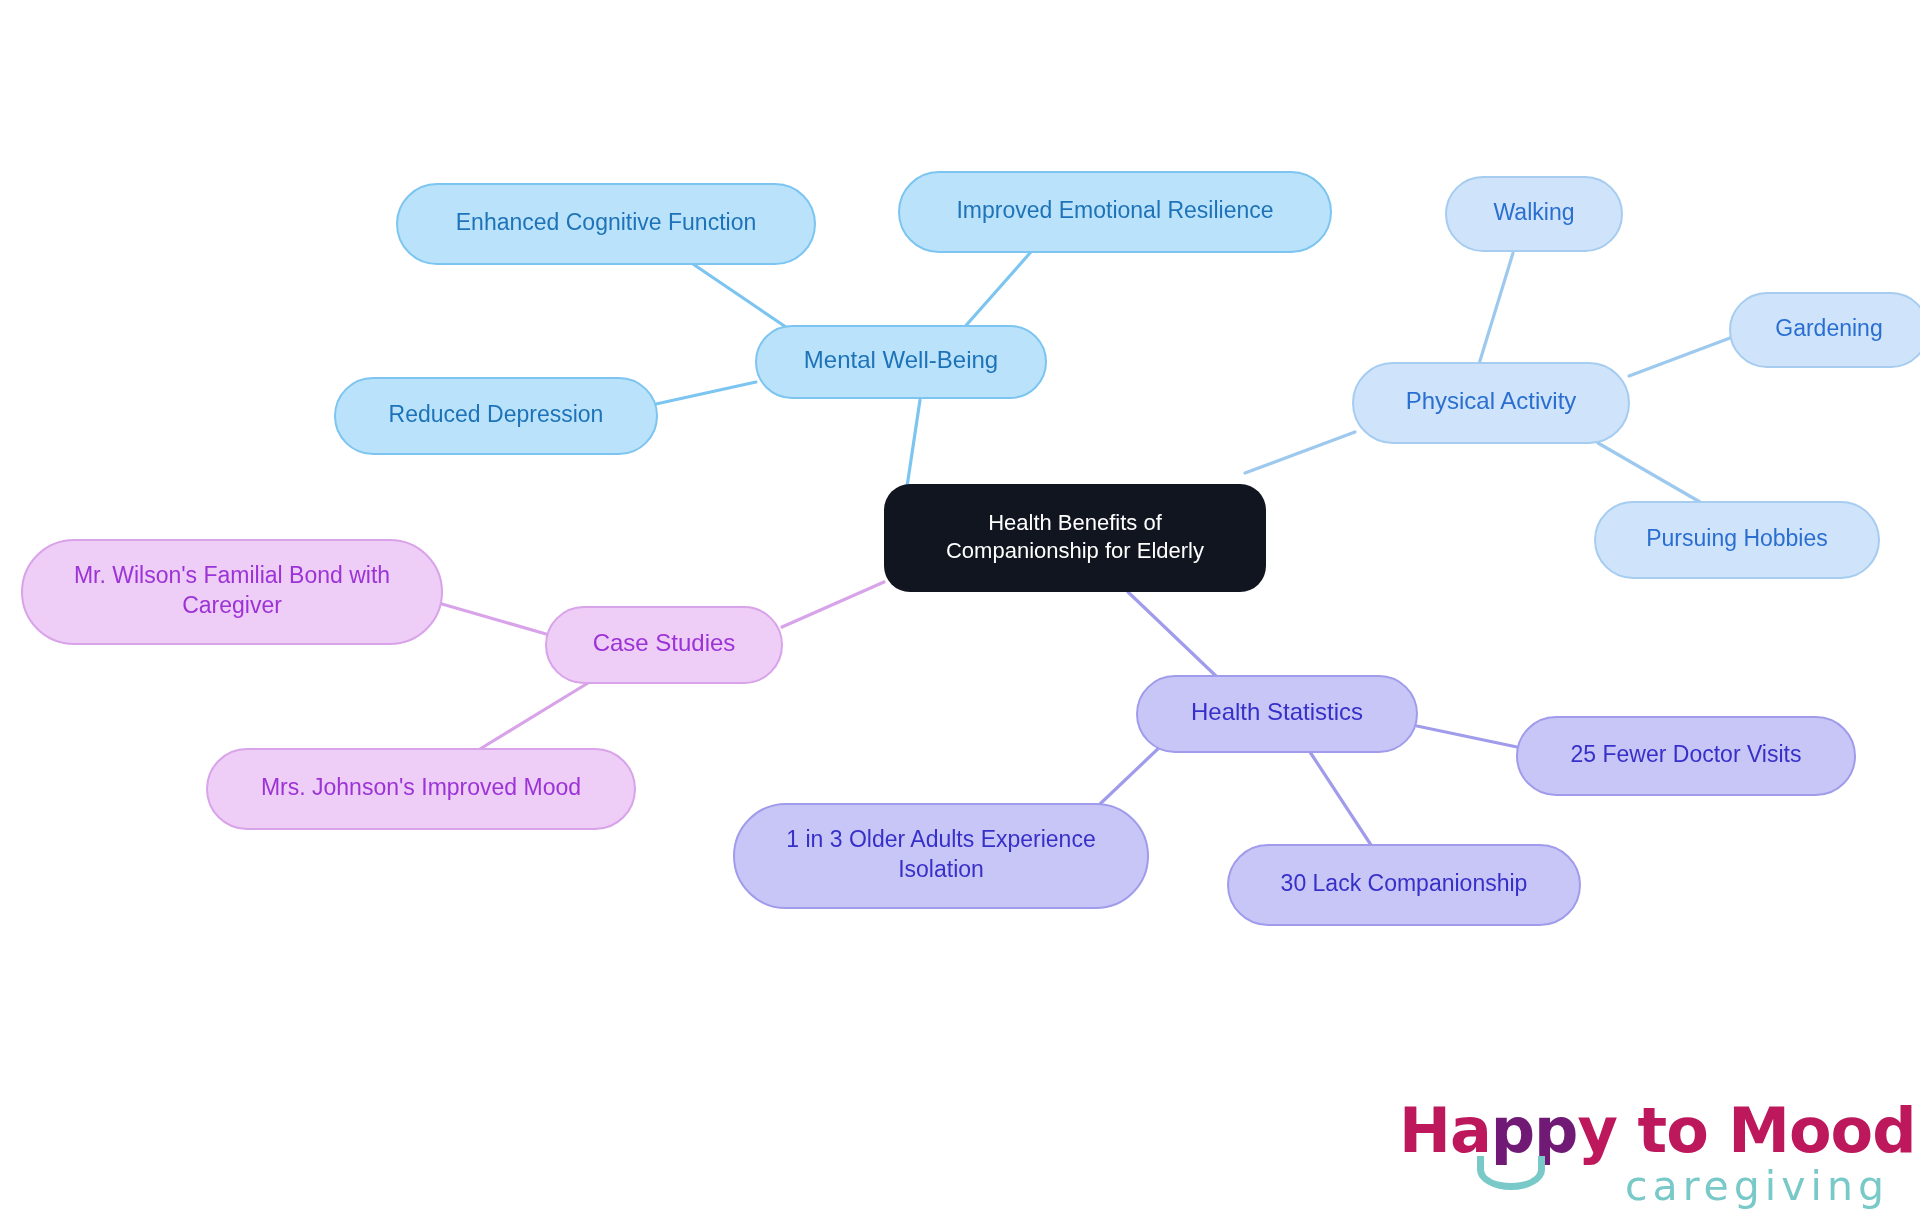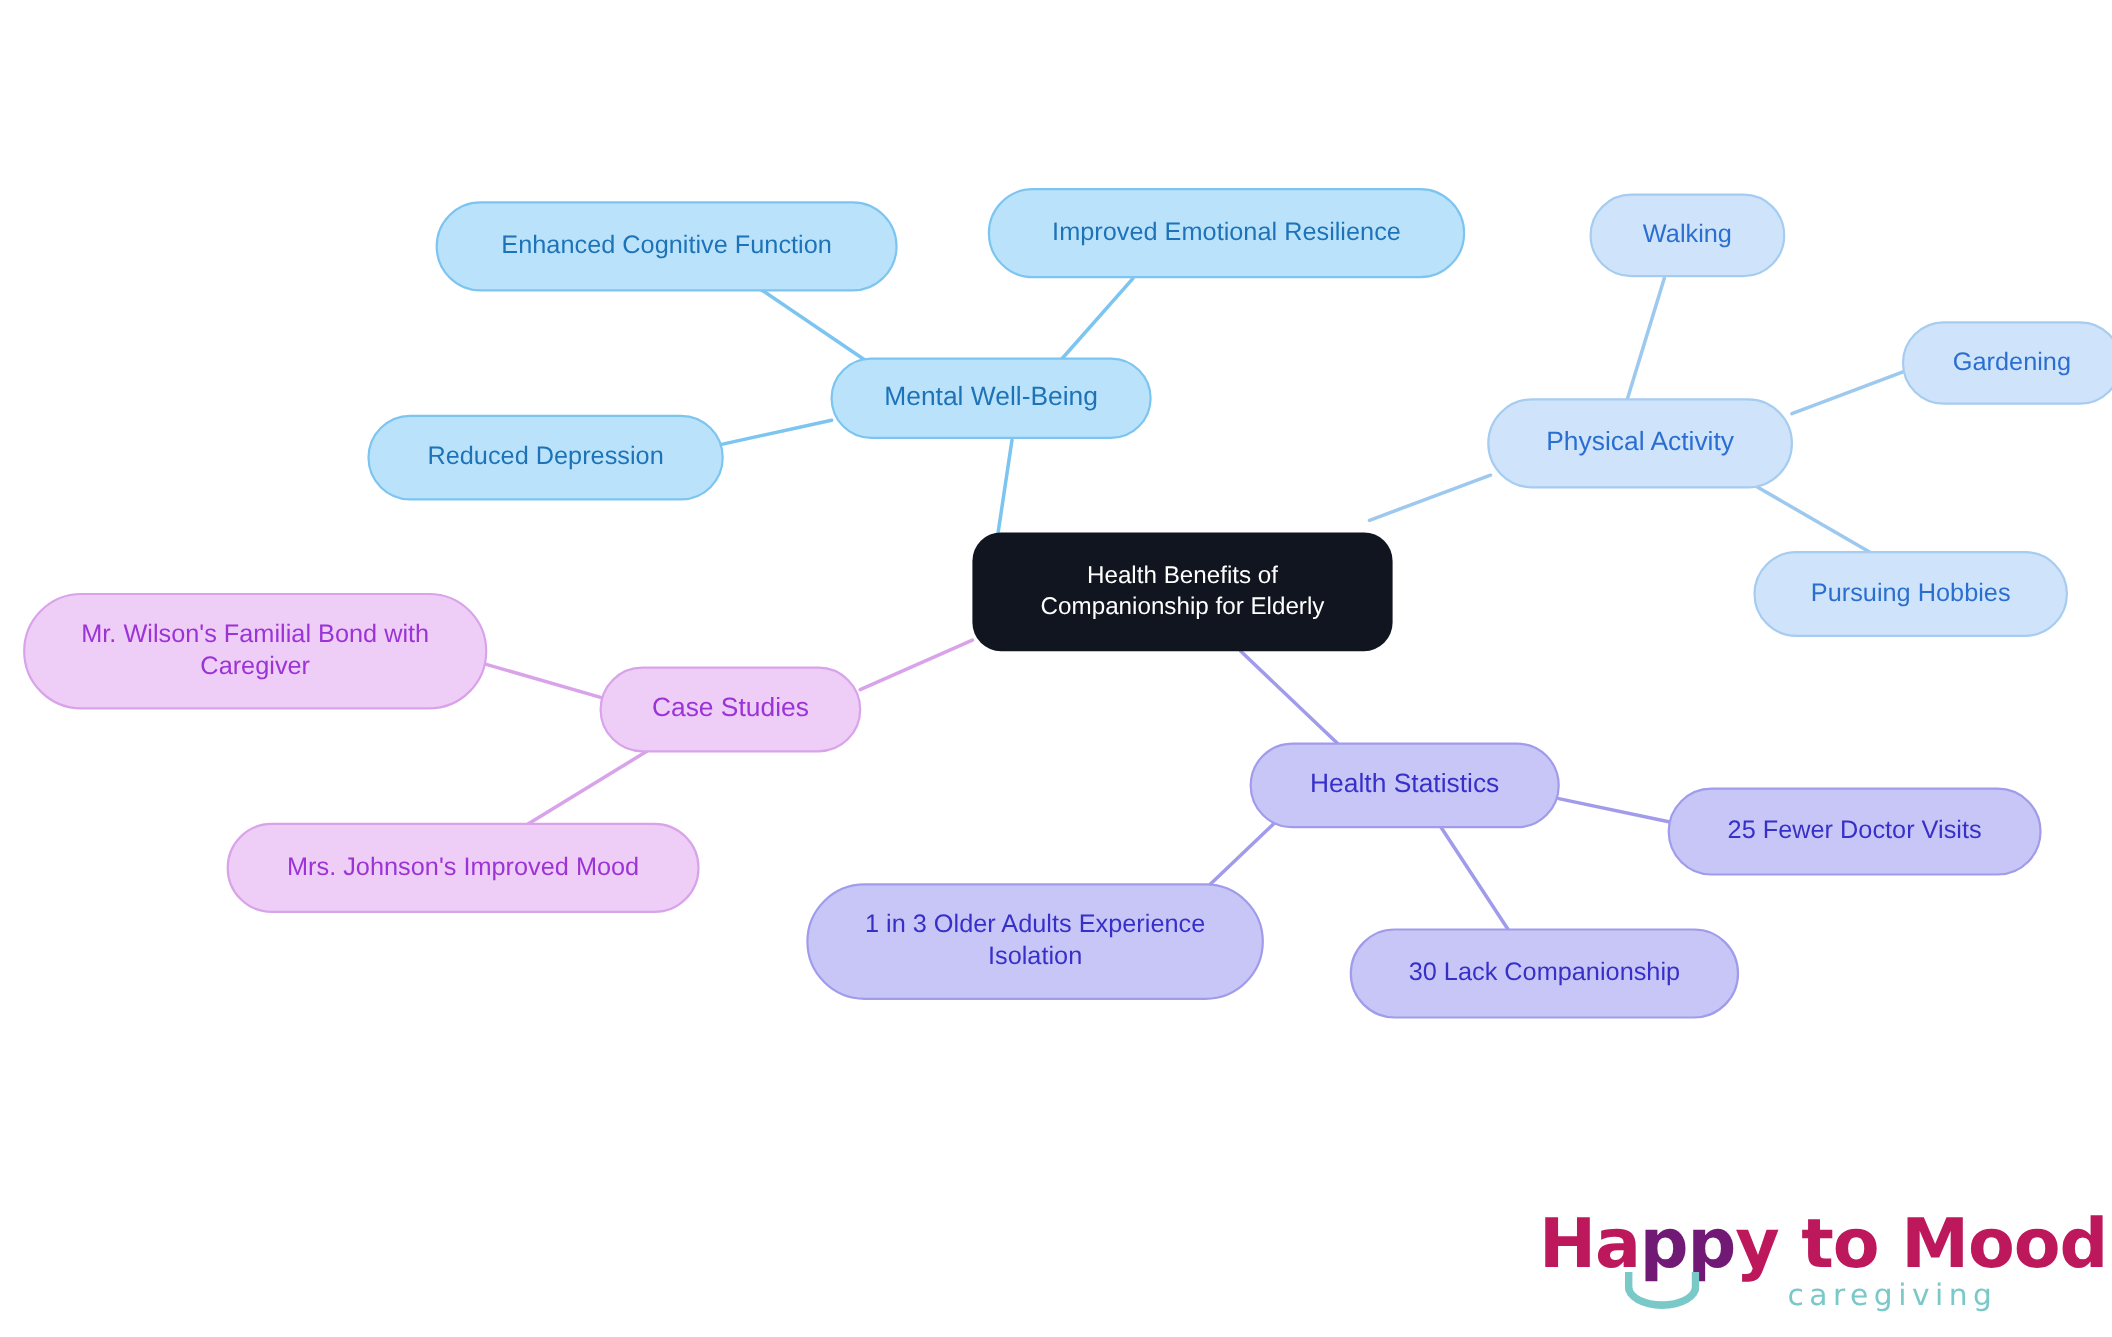--- a/index.html
+++ b/index.html
@@ -70,21 +70,21 @@
     border: 7px solid #79c9c8;
     border-top: none;
     border-bottom-left-radius: 54px 32px;
     border-bottom-right-radius: 54px 32px;
   }
   .logo-sub {
     position: absolute;
     left: 226px;
     top: 62px;
     font-family: "DejaVu Sans", sans-serif;
-    font-size: 27px;
+    font-size: 41px;
     letter-spacing: 5px;
     color: #79c9c8;
     white-space: nowrap;
   }
 </style>
 </head>
 <body>
 
 <div id="mindmap-root">
 

